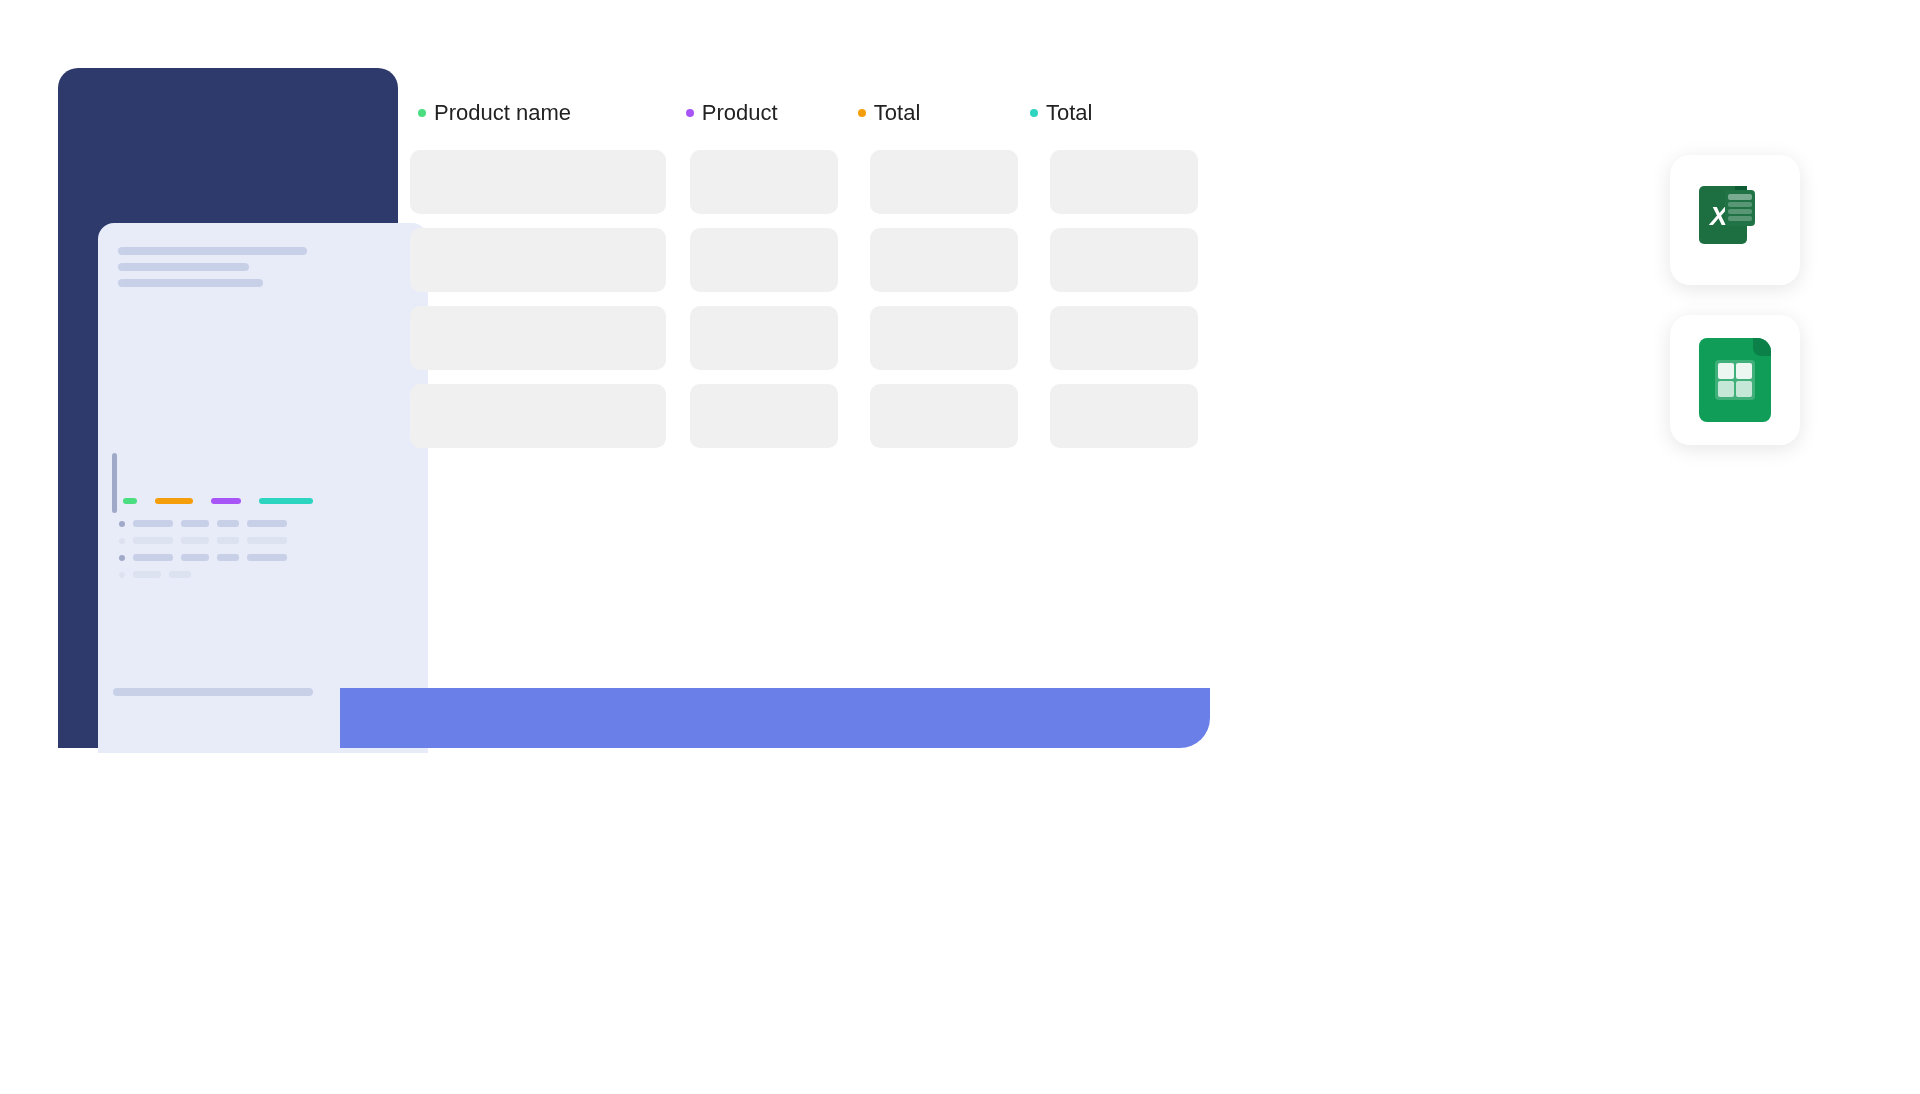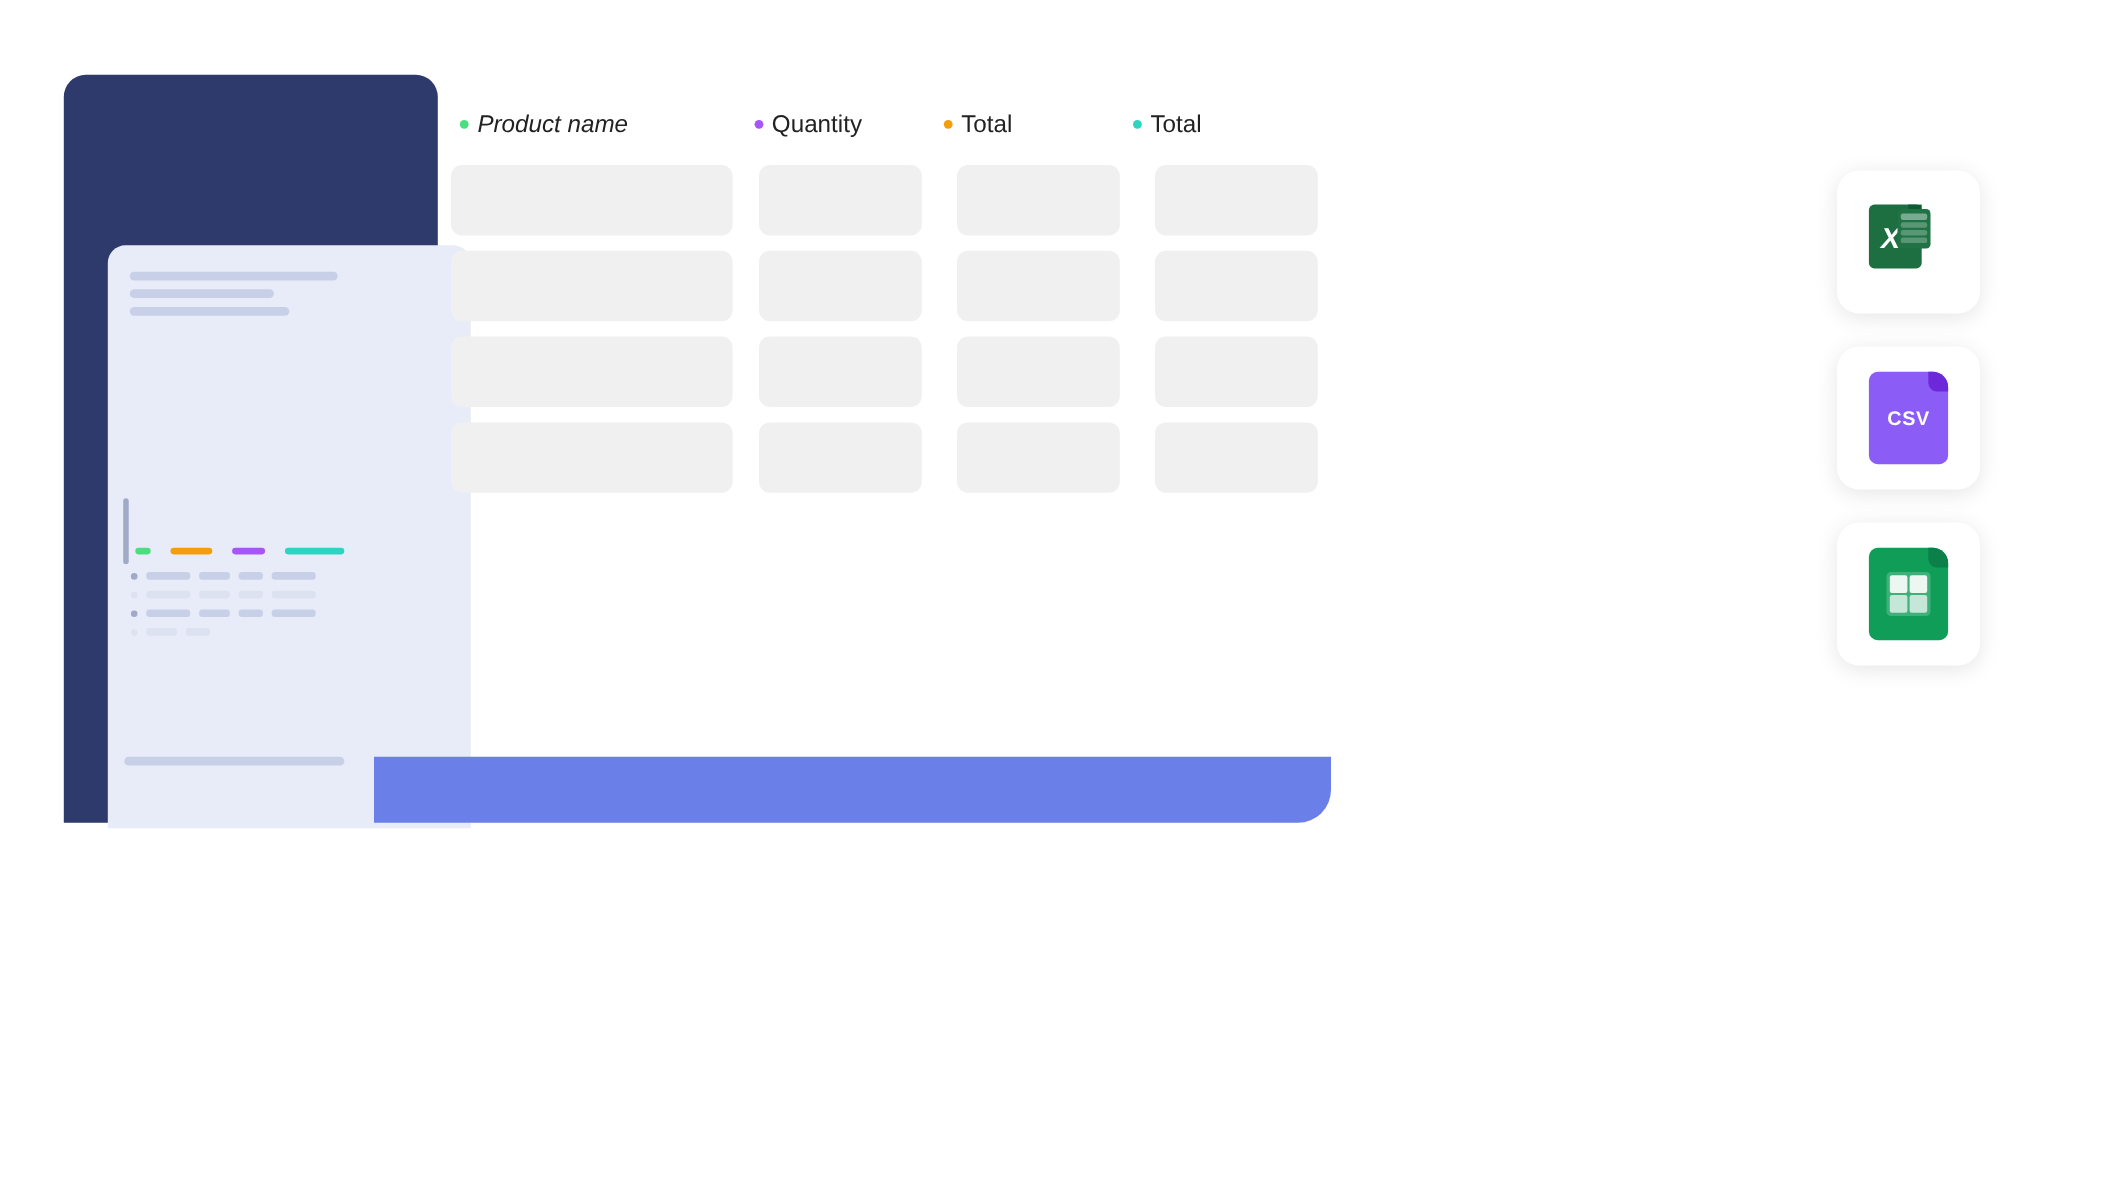--- a/index.html
+++ b/index.html
@@ -150,21 +150,21 @@
 
     .col-header {
       display: flex;
       align-items: center;
       gap: 8px;
       font-size: 22px;
       font-weight: 500;
       color: #222;
     }
 
-    .col-header-product { width: 280px; font-style: italic; }
+    .col-header-product { width: 280px; }
     .col-header-quantity { width: 180px; }
     .col-header-price { width: 180px; }
     .col-header-total { width: 180px; }
 
     .header-dot {
       width: 8px;
       height: 8px;
       border-radius: 50%;
       flex-shrink: 0;
     }
@@ -359,21 +359,21 @@
 
 <div class="main-content">
 
   <div class="table-headers">
     <div class="col-header col-header-product">
       <span class="header-dot dot-green"></span>
       <span>Product name</span>
     </div>
     <div class="col-header col-header-quantity">
       <span class="header-dot dot-purple"></span>
-      <span>Quantity</span>
+      <span>Product</span>
     </div>
     <div class="col-header col-header-price">
       <span class="header-dot dot-orange"></span>
       <span>Total</span>
     </div>
     <div class="col-header col-header-total">
       <span class="header-dot dot-teal"></span>
       <span>Total</span>
     </div>
   </div>
@@ -420,25 +420,20 @@
 
       <rect x="30" y="10" width="30" height="36" rx="4" fill="#217346"></rect>
 
       <rect x="33" y="14" width="24" height="6" rx="2" fill="rgba(255,255,255,0.4)"></rect>
       <rect x="33" y="22" width="24" height="5" rx="2" fill="rgba(255,255,255,0.25)"></rect>
       <rect x="33" y="29" width="24" height="5" rx="2" fill="rgba(255,255,255,0.25)"></rect>
       <rect x="33" y="36" width="24" height="5" rx="2" fill="rgba(255,255,255,0.25)"></rect>
     </svg>
   </div>
 
-  <div class="icon-card">
-    <div class="csv-icon-wrap">
-      <span class="csv-text">CSV</span>
-    </div>
-  </div>
 
   <div class="icon-card">
     <div class="sheets-icon-wrap">
       <div class="sheets-grid">
         <div class="sheets-grid-cell header-row"></div>
         <div class="sheets-grid-cell header-row"></div>
         <div class="sheets-grid-cell"></div>
         <div class="sheets-grid-cell"></div>
       </div>
     </div>

